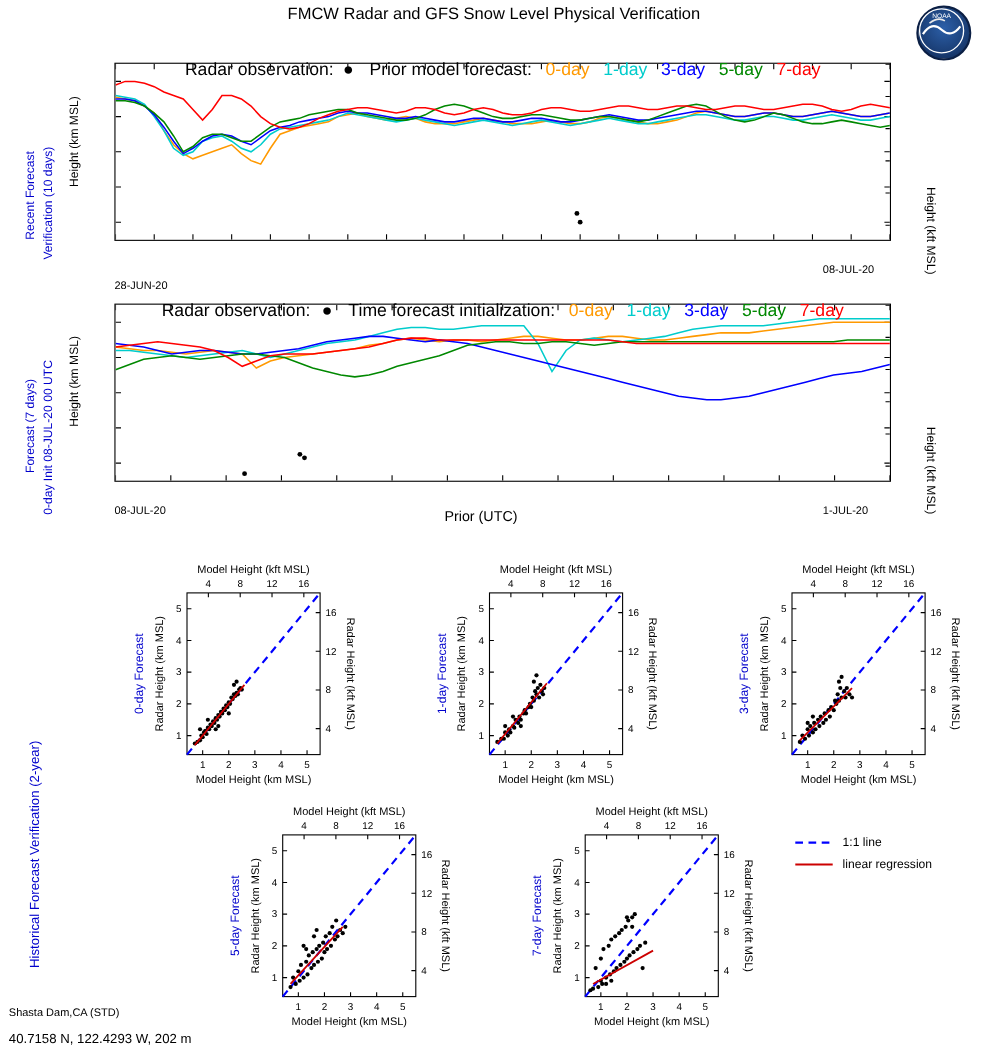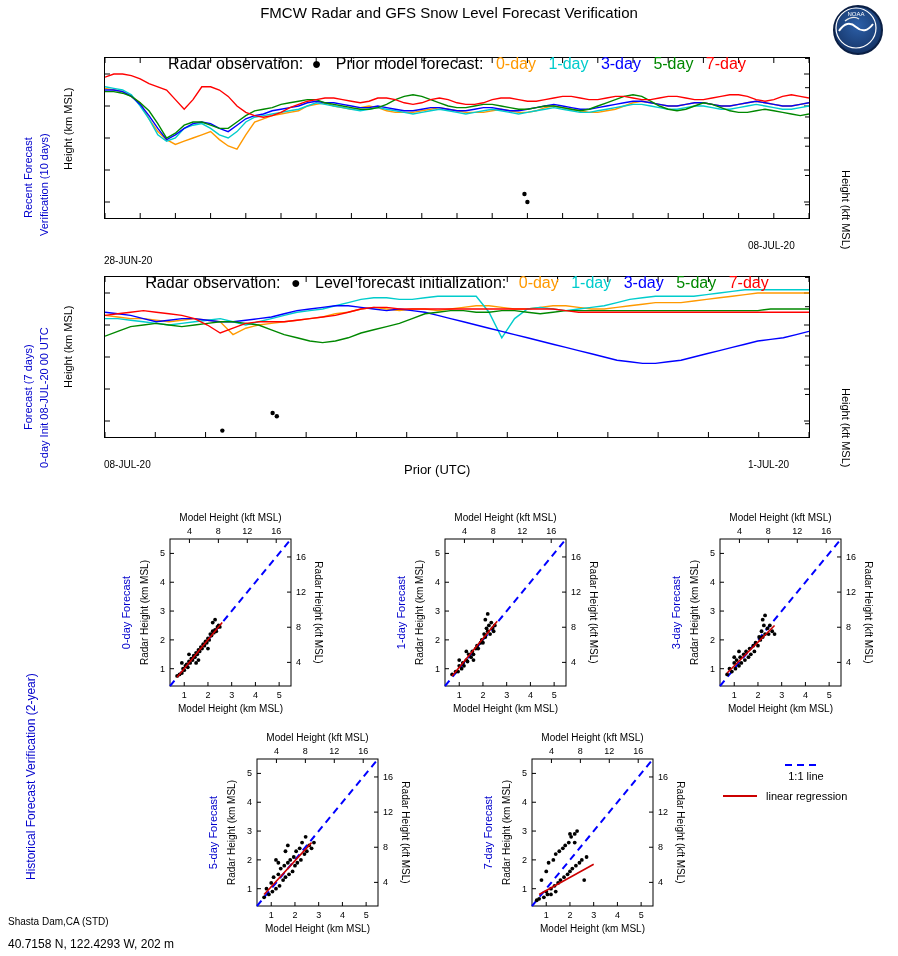--- a/index.html
+++ b/index.html
@@ -24,21 +24,21 @@
   .noaa-seal{
     position:absolute;border-radius:50%;
     background:radial-gradient(circle at 50% 40%, #2c5fa8 0%, #1b3f77 60%, #0d2550 100%);
     border:2px solid #0b1f44;
   }
 </style>
 </head>
 <body>
 
 <div class="abs" style="left:0;top:4px;width:898px;">
-  <div class="sub">FMCW Radar and GFS Snow Level Forecast Verification</div>
+  <div class="sub">FMCW Radar and GFS Snow Level Physical Verification</div>
 </div>
 
 <div class="noaa-seal" style="left:833px;top:5px;width:46px;height:46px;">
   <svg width="46" height="46" viewBox="0 0 46 46" style="position:absolute;left:-2px;top:-2px;">
     <circle cx="23" cy="23" r="20" fill="none" stroke="#ffffff" stroke-width="1.2"></circle>
     <path d="M6 26 Q14 14 23 22 Q32 30 40 19" fill="none" stroke="#ffffff" stroke-width="2"></path>
     <path d="M12 16 Q20 10 26 14" fill="none" stroke="#e8e8e8" stroke-width="1.4"></path>
     <text x="23" y="11" font-size="6" fill="#ffffff" text-anchor="middle" font-family="Liberation Sans, sans-serif">NOAA</text>
   </svg>
 </div>
@@ -252,21 +252,21 @@
       <circle cx="171.8095238095238" cy="139.2" r="2.2" fill="#000"></circle>
     </svg>
   </div>
 <div class="abs tiny" style="left:104px;top:459px;">08-JUL-20</div>
 <div class="abs tiny" style="left:748px;top:459px;">1-JUL-20</div>
 <div class="abs small" style="left:404px;top:462px;font-size:13px;">Prior (UTC)</div>
 
 <div class="abs" style="left:104px;top:274px;width:706px;height:16px;text-align:center;">
   <span class="legendlbl">Radar observation:</span>
   <span class="legendlbl" style="margin:0 10px 0 6px;">●</span>
-  <span class="legendlbl">Level forecast initialization:</span>
+  <span class="legendlbl">Time forecast initialization:</span>
   <span class="legendlbl" style="color:#ff9900;margin-left:8px;">0-day</span>
   <span class="legendlbl" style="color:#00cccc;margin-left:8px;">1-day</span>
   <span class="legendlbl" style="color:#0000ff;margin-left:8px;">3-day</span>
   <span class="legendlbl" style="color:#008800;margin-left:8px;">5-day</span>
   <span class="legendlbl" style="color:#ff0000;margin-left:8px;">7-day</span>
 </div>
 
 <div class="abs blue rot" style="left:24px;top:880px;transform:rotate(-90deg);white-space:nowrap;font-size:12px;">Historical Forecast Verification (2-year)</div>
 
 <div id="s0" class="abs" style="left:108px;top:505px;width:235px;height:215px;">
@@ -683,21 +683,21 @@
       <line x1="69.11764705882352" y1="169.47058823529412" x2="123.68627450980392" y2="139.20588235294116" stroke="#cc0000" stroke-width="1.6"></line>
       <text x="122.5" y="16" font-size="10" text-anchor="middle" font-family="Liberation Sans, sans-serif" fill="#000">Model Height (kft MSL)</text>
       <text x="122.5" y="207" font-size="10" text-anchor="middle" font-family="Liberation Sans, sans-serif" fill="#000">Model Height (km MSL)</text>
       <text x="40" y="107.5" font-size="10" text-anchor="middle" font-family="Liberation Sans, sans-serif" fill="#000" transform="rotate(-90 40 107.5)">Radar Height (km MSL)</text>
       <text x="207" y="107.5" font-size="10" text-anchor="middle" font-family="Liberation Sans, sans-serif" fill="#000" transform="rotate(90 207 107.5)">Radar Height (kft MSL)</text>
       <text x="22" y="107.5" font-size="11" text-anchor="middle" font-family="Liberation Sans, sans-serif" fill="#0000cc" transform="rotate(-90 22 107.5)">7-day Forecast</text>
     </svg>
   </div>
 
 <div class="abs" style="left:722px;top:760px;width:160px;">
-  <div style="display:flex;align-items:center;margin-bottom:8px;flex-direction:column;">
+  <div style="display:flex;align-items:center;margin-bottom:8px;">
     <svg width="36" height="10">
         <line x1="1" y1="5" x2="35" y2="5" stroke="#0000ff" stroke-width="2.2" stroke-dasharray="7,5"></line>
       </svg>
     <span class="small" style="margin-left:8px;">1:1 line</span>
   </div>
   <div style="display:flex;align-items:center;">
     <svg width="36" height="10">
         <line x1="1" y1="5" x2="35" y2="5" stroke="#cc0000" stroke-width="1.8"></line>
       </svg>
     <span class="small" style="margin-left:8px;">linear regression</span>

